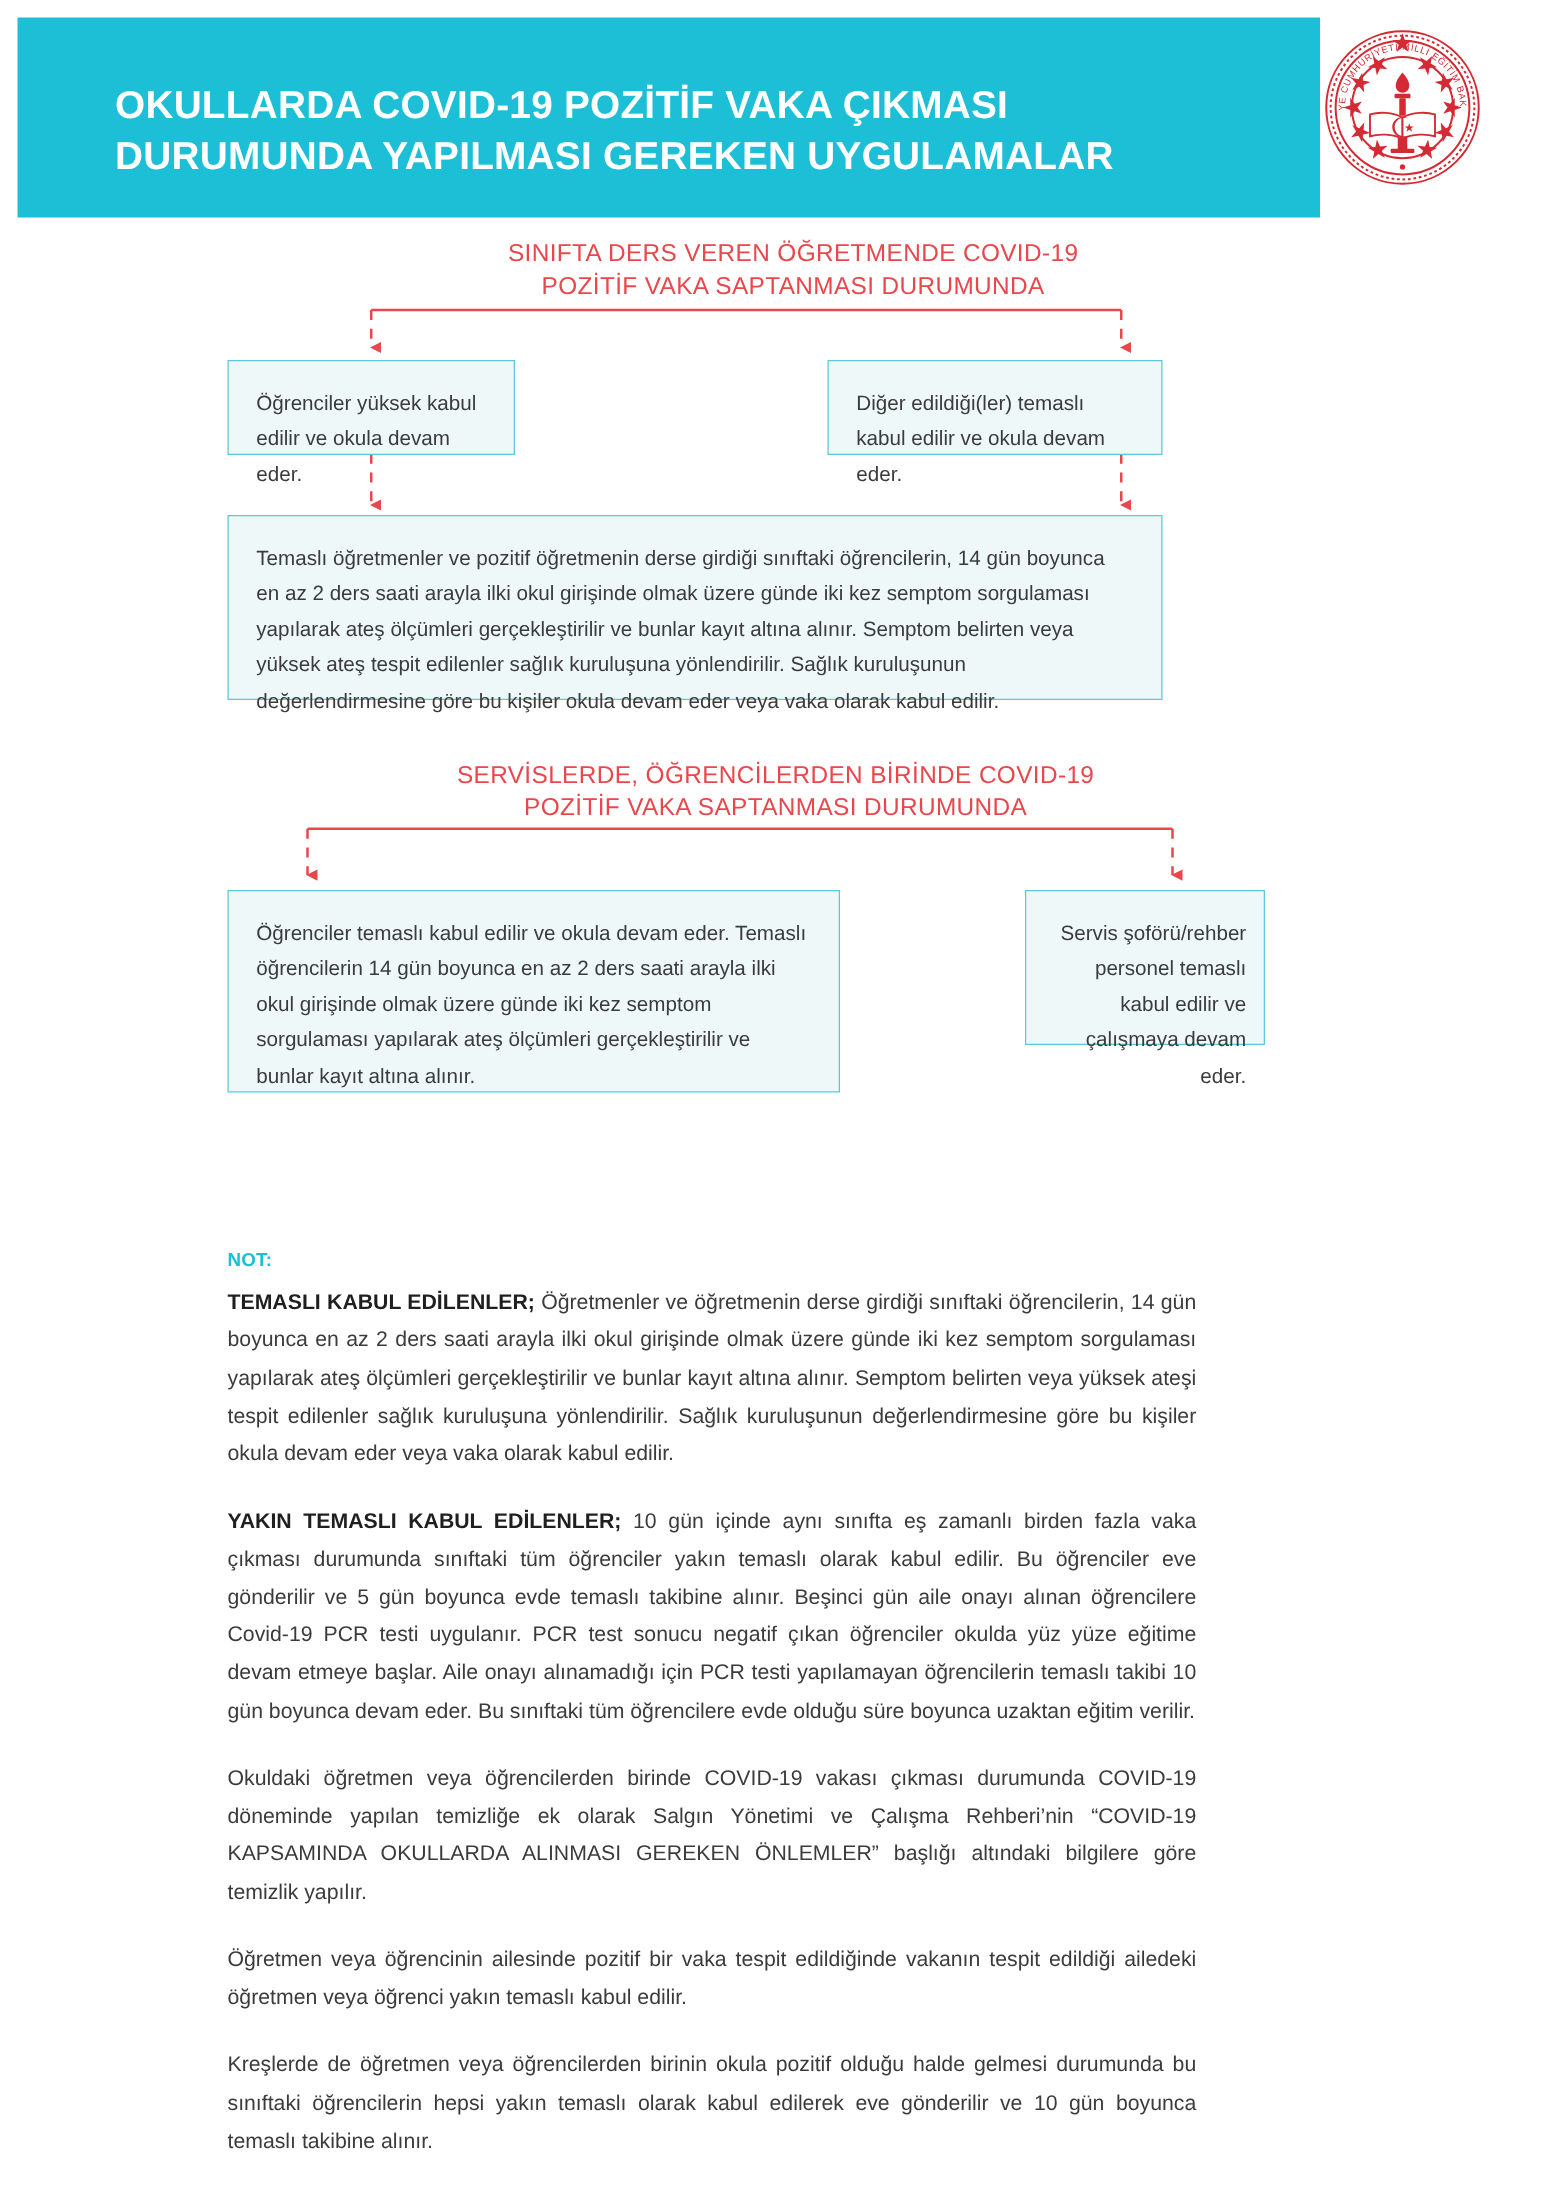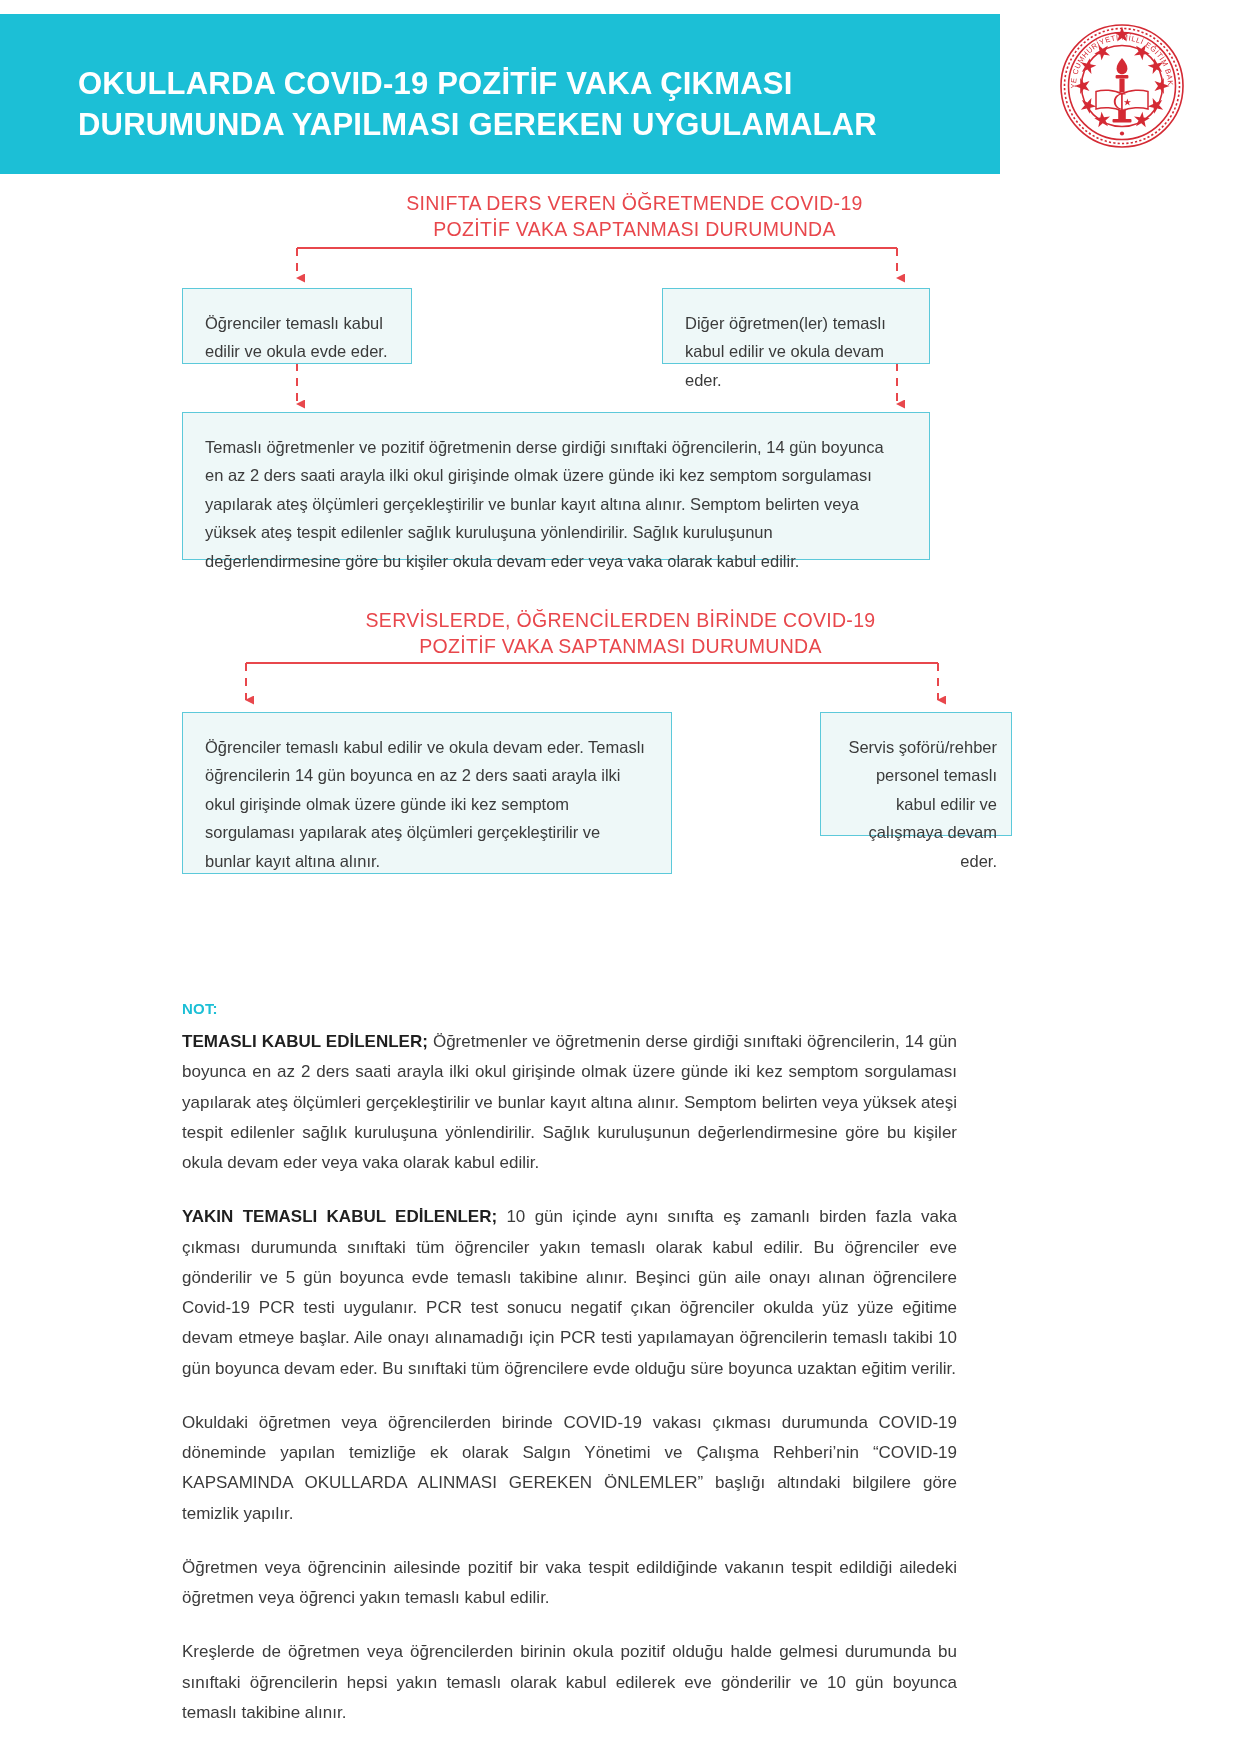--- a/index.html
+++ b/index.html
@@ -13,25 +13,26 @@
     height: 1754px;
     position: relative;
     font-family: "Liberation Sans", "DejaVu Sans", sans-serif;
     color: #3a3a3a;
     overflow: hidden;
   }
 
   
   .header {
     position: absolute;
-    left: 0;
+    left: 14px;
     top: 14px;
     width: 1000px;
     height: 160px;
     background: #1CBFD6;
+    padding-left: 42px;
   }
   .header-title {
     position: absolute;
     left: 78px;
     top: 50px;
     width: 890px;
     color: #ffffff;
     font-size: 31px;
     font-weight: bold;
     line-height: 1.32;
@@ -200,25 +201,25 @@
     <path d="M938,663 L938,700" stroke-dasharray="8 7" marker-end="url(#ah)"></path>
   </g>
 </svg>
 
 <div class="flow" style="top:190px;height:0">
   <div class="flow-title" style="top:0;margin-left:14px;">SINIFTA DERS VEREN ÖĞRETMENDE COVID-19
 POZİTİF VAKA SAPTANMASI DURUMUNDA</div>
 </div>
 
 <div class="box" style="left:182px; top:288px; width:230px; height:76px;">
-  <div class="box-text">Öğrenciler temaslı kabul edilir ve okula evde eder.</div>
+  <div class="box-text">Öğrenciler yüksek kabul edilir ve okula devam eder.</div>
 </div>
 
 <div class="box" style="left:662px; top:288px; width:268px; height:76px;">
-  <div class="box-text">Diğer öğretmen(ler) temaslı kabul edilir ve okula devam eder.</div>
+  <div class="box-text">Diğer edildiği(ler) temaslı kabul edilir ve okula devam eder.</div>
 </div>
 
 <div class="box" style="left:182px; top:412px; width:748px; height:148px;">
   <div class="box-text" style="right:28px;">Temaslı öğretmenler ve pozitif öğretmenin derse girdiği sınıftaki öğrencilerin, 14 gün boyunca en az 2 ders saati arayla ilki okul girişinde olmak üzere günde iki kez semptom sorgulaması yapılarak ateş ölçümleri gerçekleştirilir ve bunlar kayıt altına alınır. Semptom belirten veya yüksek ateş tespit edilenler sağlık kuruluşuna yönlendirilir. Sağlık kuruluşunun değerlendirmesine göre bu kişiler okula devam eder veya vaka olarak kabul edilir.</div>
 </div>
 
 <div class="flow" style="top:607px;height:0">
   <div class="flow-title" style="top:0;">SERVİSLERDE, ÖĞRENCİLERDEN BİRİNDE COVID-19
 POZİTİF VAKA SAPTANMASI DURUMUNDA</div>
 </div>

